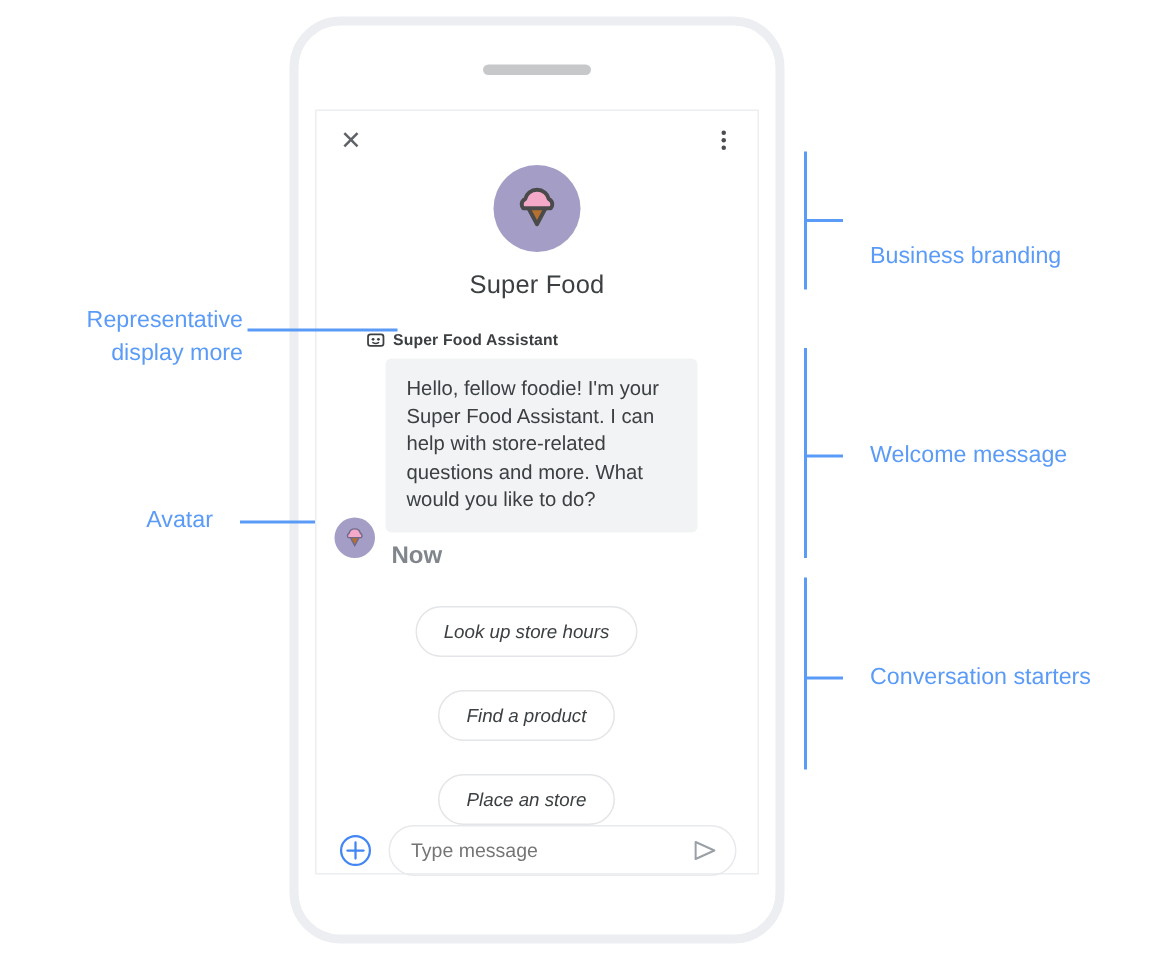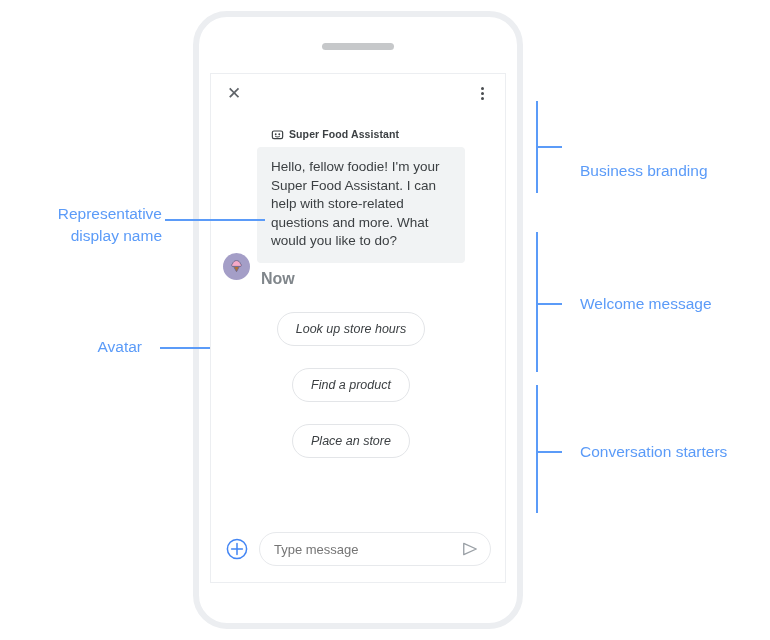--- a/index.html
+++ b/index.html
@@ -111,23 +111,23 @@
     margin-top: 12px;
     font-size: 17px;
     color: #3c4043;
     letter-spacing: .1px;
   }
 
   
   .rep-row {
     flex: none;
     display: flex;
-    align-items: flex-start;
+    align-items: center;
     gap: 5px;
-    margin: 20px 0 0 60px;
+    margin: 20px 0 0 33px;
   }
   .rep-name {
     font-size: 10.5px;
     font-weight: bold;
     color: #3c4043;
     letter-spacing: .1px;
   }
 
   
   .msg-block {
@@ -249,20 +249,29 @@
       </div>
       <div class="icon-btn" id="menu-btn">
         <span class="dots">
             <i></i>
             <i></i>
             <i></i>
           </span>
       </div>
     </div>
 
+    <div class="branding">
+      <div class="logo-circle">
+        <svg width="40" height="40" viewBox="0 0 40 40" aria-hidden="true">
+          <path d="M20 30.5 L13.6 18.5 L26.4 18.5 Z" fill="#b5702f" stroke="#4a4a4a" stroke-width="2.6" stroke-linejoin="round"></path>
+          <path d="M20 7.5 c-4.0 0 -7.2 2.7 -7.9 6.2 c-1.4 .7 -2.3 2.0 -2.3 3.5 c0 1.0 .4 1.9 1.0 2.6 h18.4 c.6 -.7 1.0 -1.6 1.0 -2.6 c0 -1.5 -.9 -2.8 -2.3 -3.5 c-.7 -3.5 -3.9 -6.2 -7.9 -6.2 z" fill="#f5a9c8" stroke="#4a4a4a" stroke-width="2.6" stroke-linejoin="round"></path>
+        </svg>
+      </div>
+      <div class="business-title">Super Food</div>
+    </div>
 
     <div class="rep-row">
       <span style="display:flex;">
         <svg width="13" height="13" viewBox="0 0 24 24" aria-hidden="true">
           <rect x="2.5" y="5.5" width="19" height="14" rx="3" fill="none" stroke="#3c4043" stroke-width="2.2"></rect>
           <circle cx="8.7" cy="11.5" r="1.7" fill="#3c4043"></circle>
           <circle cx="15.3" cy="11.5" r="1.7" fill="#3c4043"></circle>
           <path d="M8.5 15.5 q3.5 2.2 7 0" fill="none" stroke="#3c4043" stroke-width="1.9" stroke-linecap="round"></path>
         </svg>
       </span>
@@ -314,17 +323,17 @@
 
 <div class="annot-line v-line" style="left:536px; top:232px; height:140px;"></div>
 <div class="annot-line h-line" style="left:536px; top:303px; width:26px;"></div>
 <div class="annot-label" style="left:580px; top:293px;text-align:right;">Welcome message</div>
 
 <div class="annot-line v-line" style="left:536px; top:385px; height:128px;"></div>
 <div class="annot-line h-line" style="left:536px; top:451px; width:26px;"></div>
 <div class="annot-label" style="left:580px; top:441px;">Conversation starters</div>
 
 <div class="annot-label" style="left:20px; top:203px; width:142px; text-align:right;">Representative
-display name</div>
+display more</div>
 <div class="annot-line h-line" style="left:165px; top:219px; width:100px;"></div>
 
 <div class="annot-label" style="left:20px; top:336px; width:122px; text-align:right;">Avatar</div>
 <div class="annot-line h-line" style="left:160px; top:347px; width:50px;"></div>
 
 </body></html>

